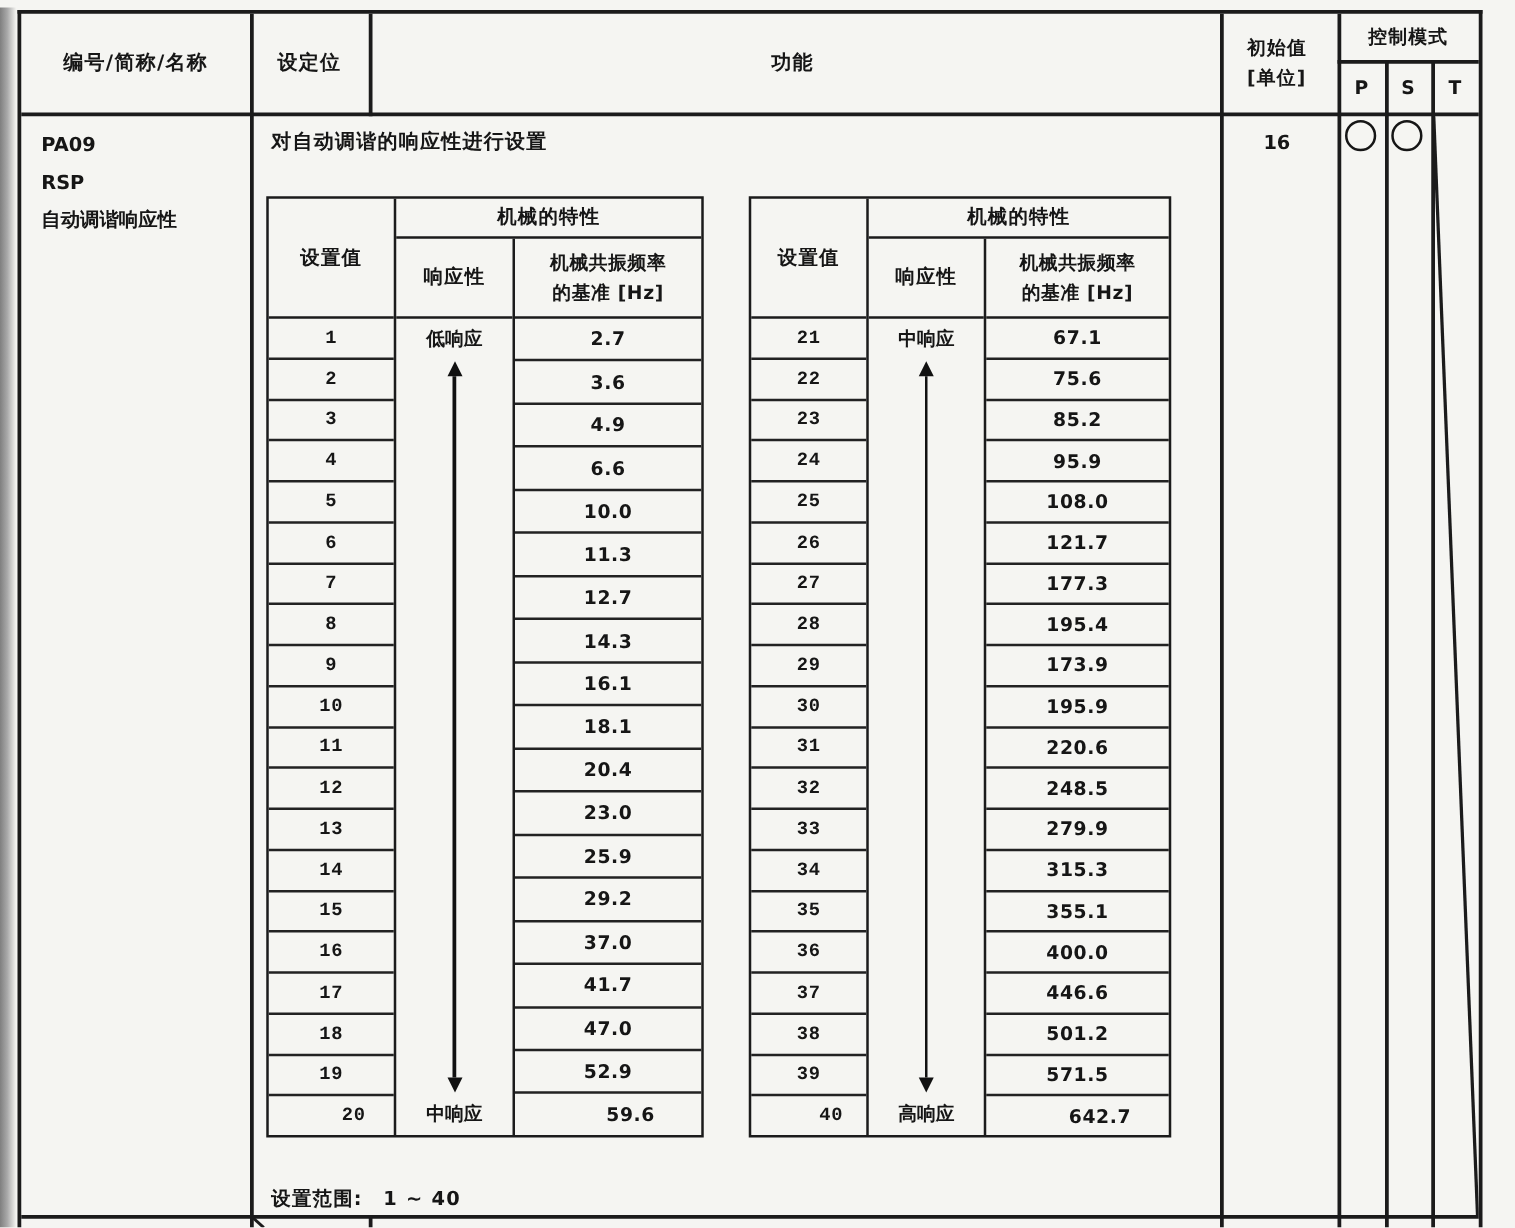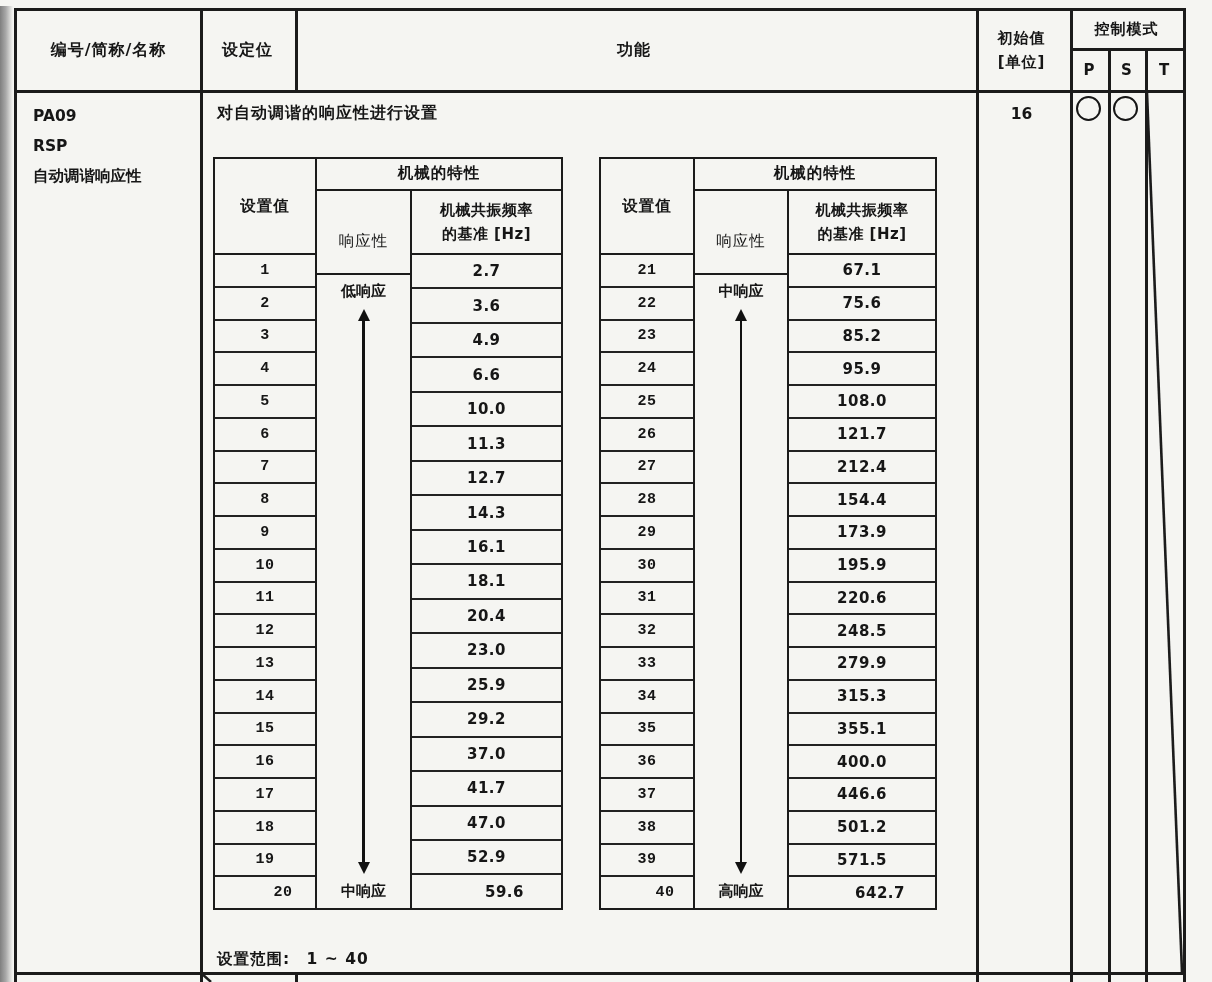--- a/index.html
+++ b/index.html
@@ -62,21 +62,21 @@
            border-bottom:2px solid #222; font-size:15px; font-weight:700; letter-spacing:0.5px; }
   .it-rows .rcell:last-child { border-bottom:none;margin-left:36px; }
   .it-charhead { position:absolute; left:calc(var(--c1) + 2.5px); top:0; right:0; height:31.5px;
                  border-bottom:2.5px solid #1b1b1b; display:flex; align-items:center; justify-content:center;
                  font-size:15.5px; font-weight:700; letter-spacing:1px; }
   .it-respcol { position:absolute; left:calc(var(--c1) + 2.5px); top:31.5px; bottom:0;
                 width:calc(var(--c2) + 2.5px); border-right:2.5px solid #1b1b1b;
                 display:flex; flex-direction:column; }
   .it-resphead { flex:none; height:64.5px; border-bottom:2.5px solid #1b1b1b;
                  display:flex; align-items:center; justify-content:center;
-                 font-size:15.5px; font-weight:400; letter-spacing:1px;margin-top:20px; }
+                 font-size:15.5px; font-weight:700; letter-spacing:1px; }
   .it-respbody { flex:1; display:flex; flex-direction:column; align-items:stretch; }
   .resp-label { flex:none; height:33px; display:flex; align-items:center; justify-content:center;
                 font-size:15px; font-weight:700; }
   .arrow-wrap { flex:1; display:flex; flex-direction:column; align-items:center; padding:1px 0; }
   .arr-up   { width:0; height:0; border-left:6.5px solid transparent; border-right:6.5px solid transparent;
               border-bottom:12px solid #111; }
   .arr-line { flex:1; width:2.4px; background:#111; }
   .arr-down { width:0; height:0; border-left:6.5px solid transparent; border-right:6.5px solid transparent;
               border-top:12px solid #111; }
   .it-freqcol { position:absolute; left:calc(var(--c1) + var(--c2) + 5px); top:31.5px; right:0; bottom:0;
@@ -239,22 +239,22 @@
         <span>的基准 [Hz]</span>
       </div>
       <div class="it-rows">
 
       <div class="rcell">67.1</div>
           <div class="rcell">75.6</div>
           <div class="rcell">85.2</div>
           <div class="rcell">95.9</div>
           <div class="rcell">108.0</div>
           <div class="rcell">121.7</div>
-          <div class="rcell">212.4</div>
-          <div class="rcell">154.4</div>
+          <div class="rcell">177.3</div>
+          <div class="rcell">195.4</div>
           <div class="rcell">173.9</div>
           <div class="rcell">195.9</div>
           <div class="rcell">220.6</div>
           <div class="rcell">248.5</div>
           <div class="rcell">279.9</div>
           <div class="rcell">315.3</div>
           <div class="rcell">355.1</div>
           <div class="rcell">400.0</div>
           <div class="rcell">446.6</div>
           <div class="rcell">501.2</div>

